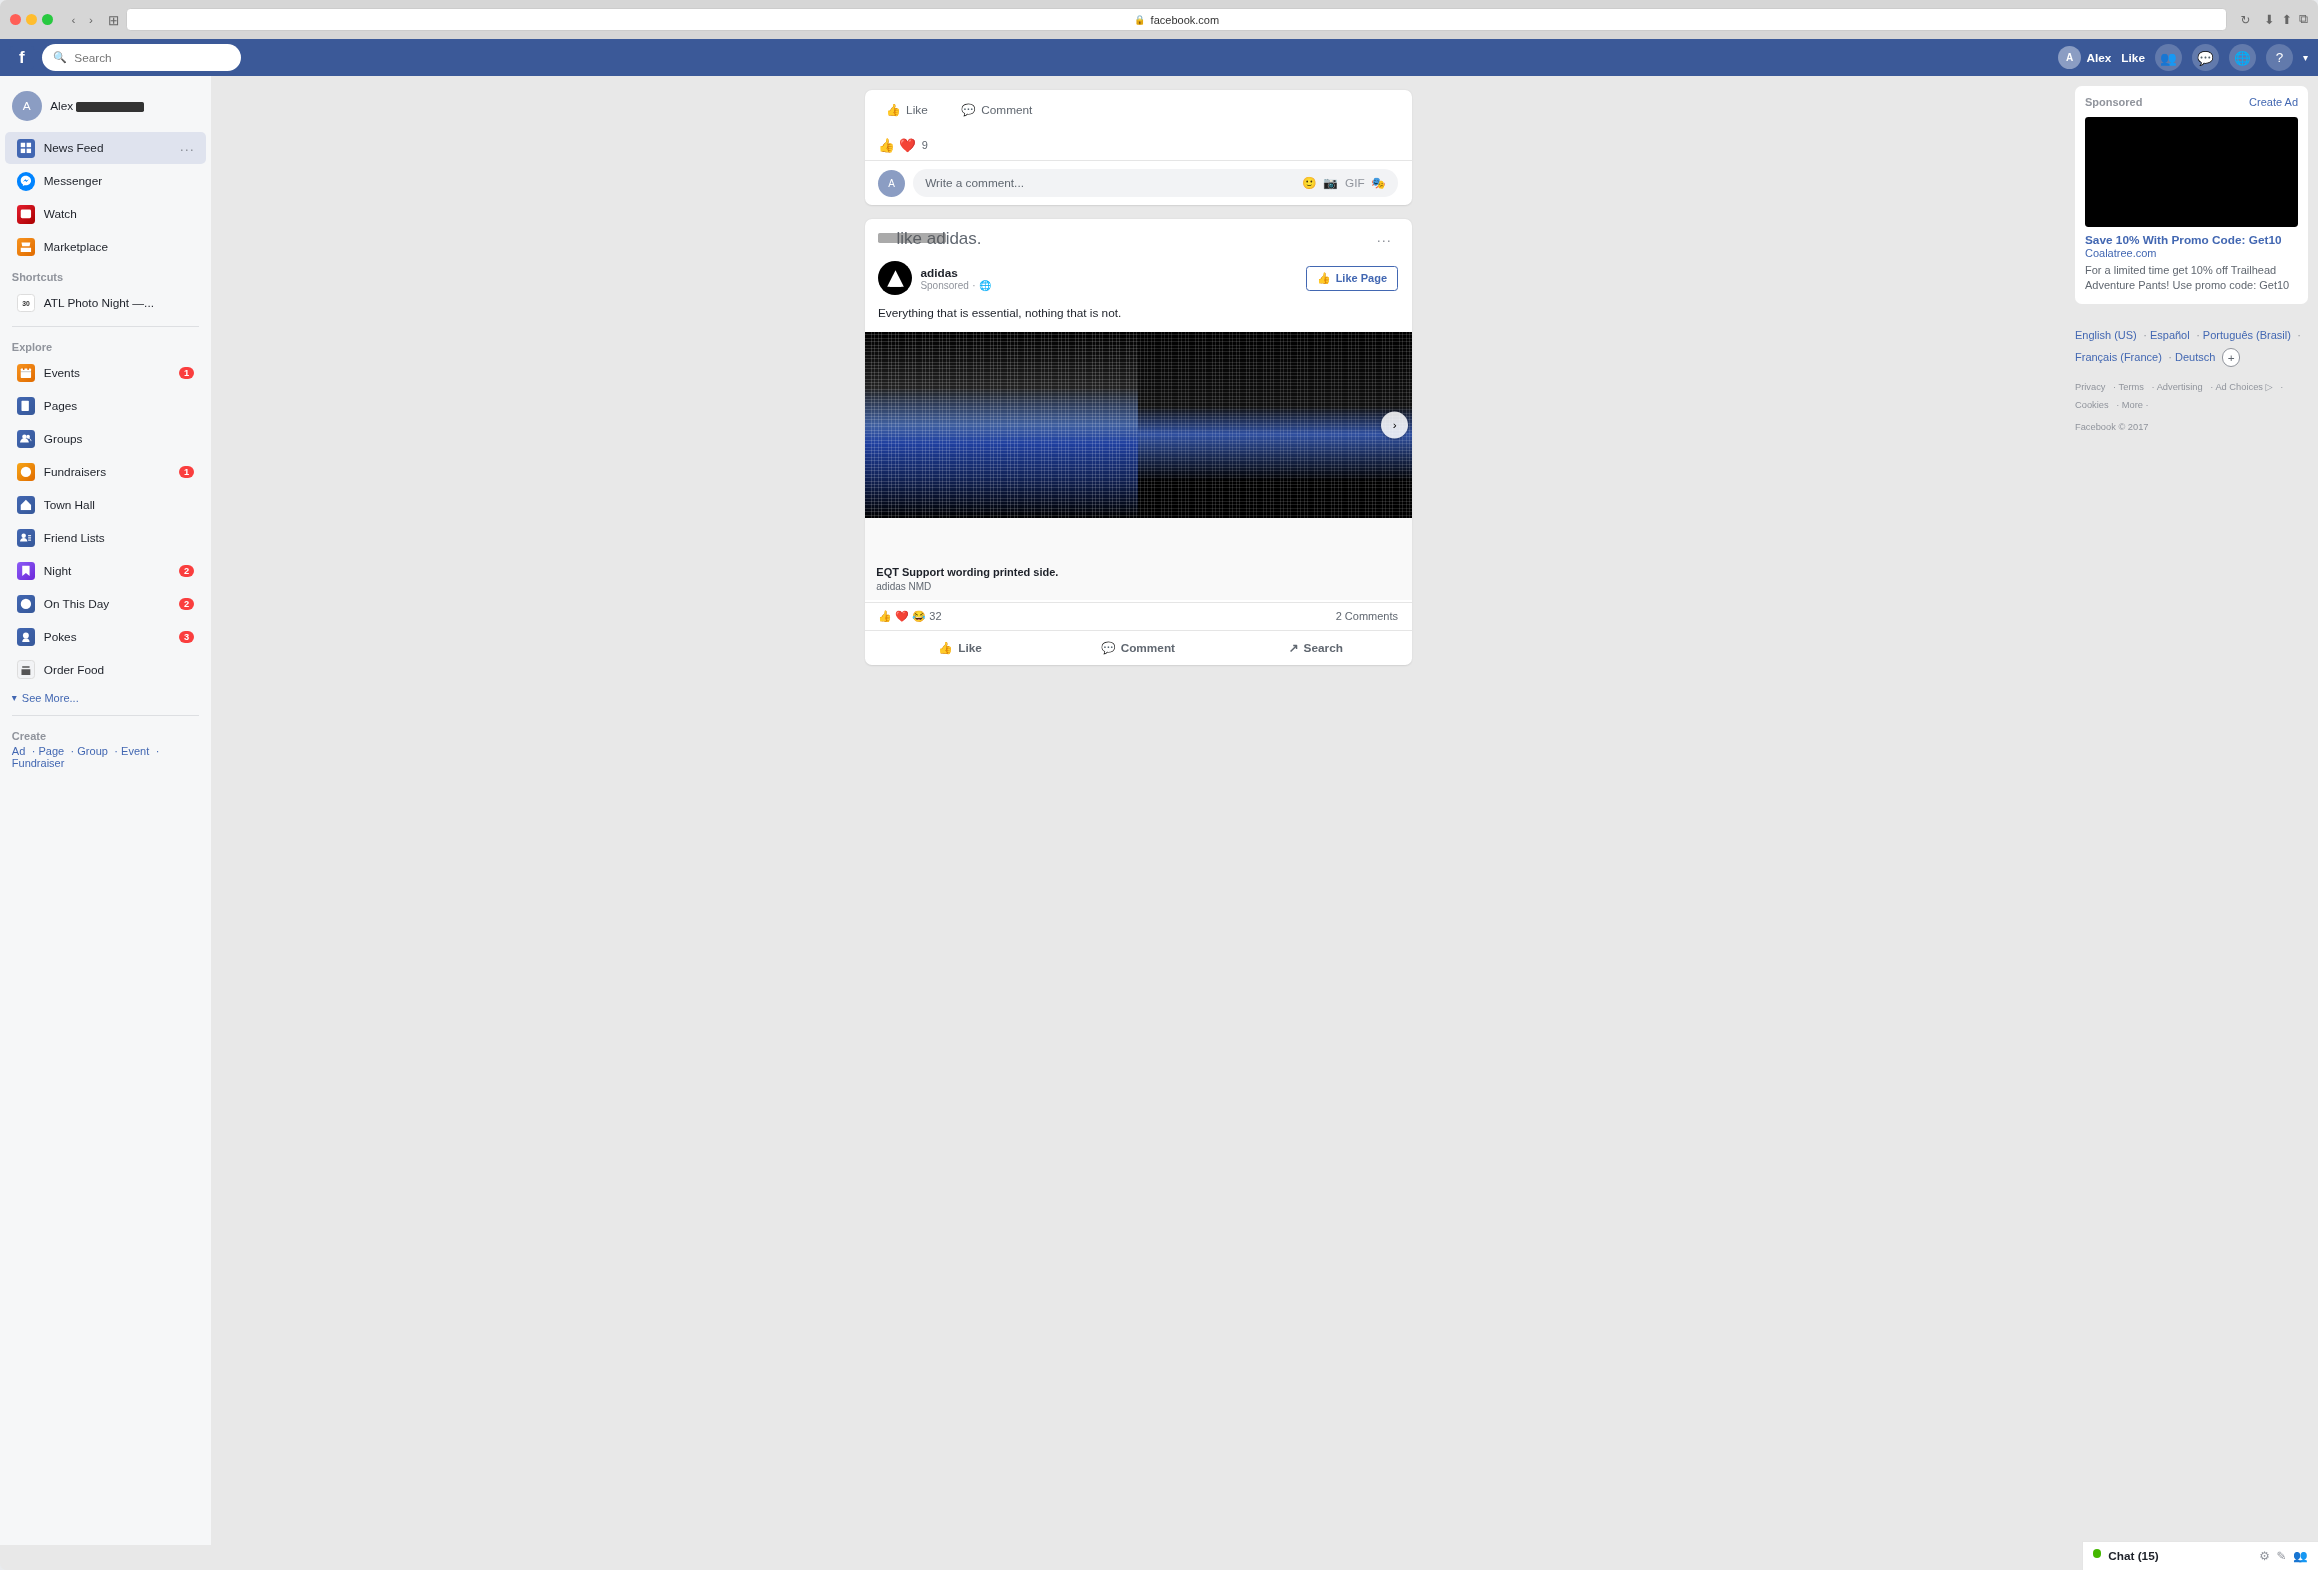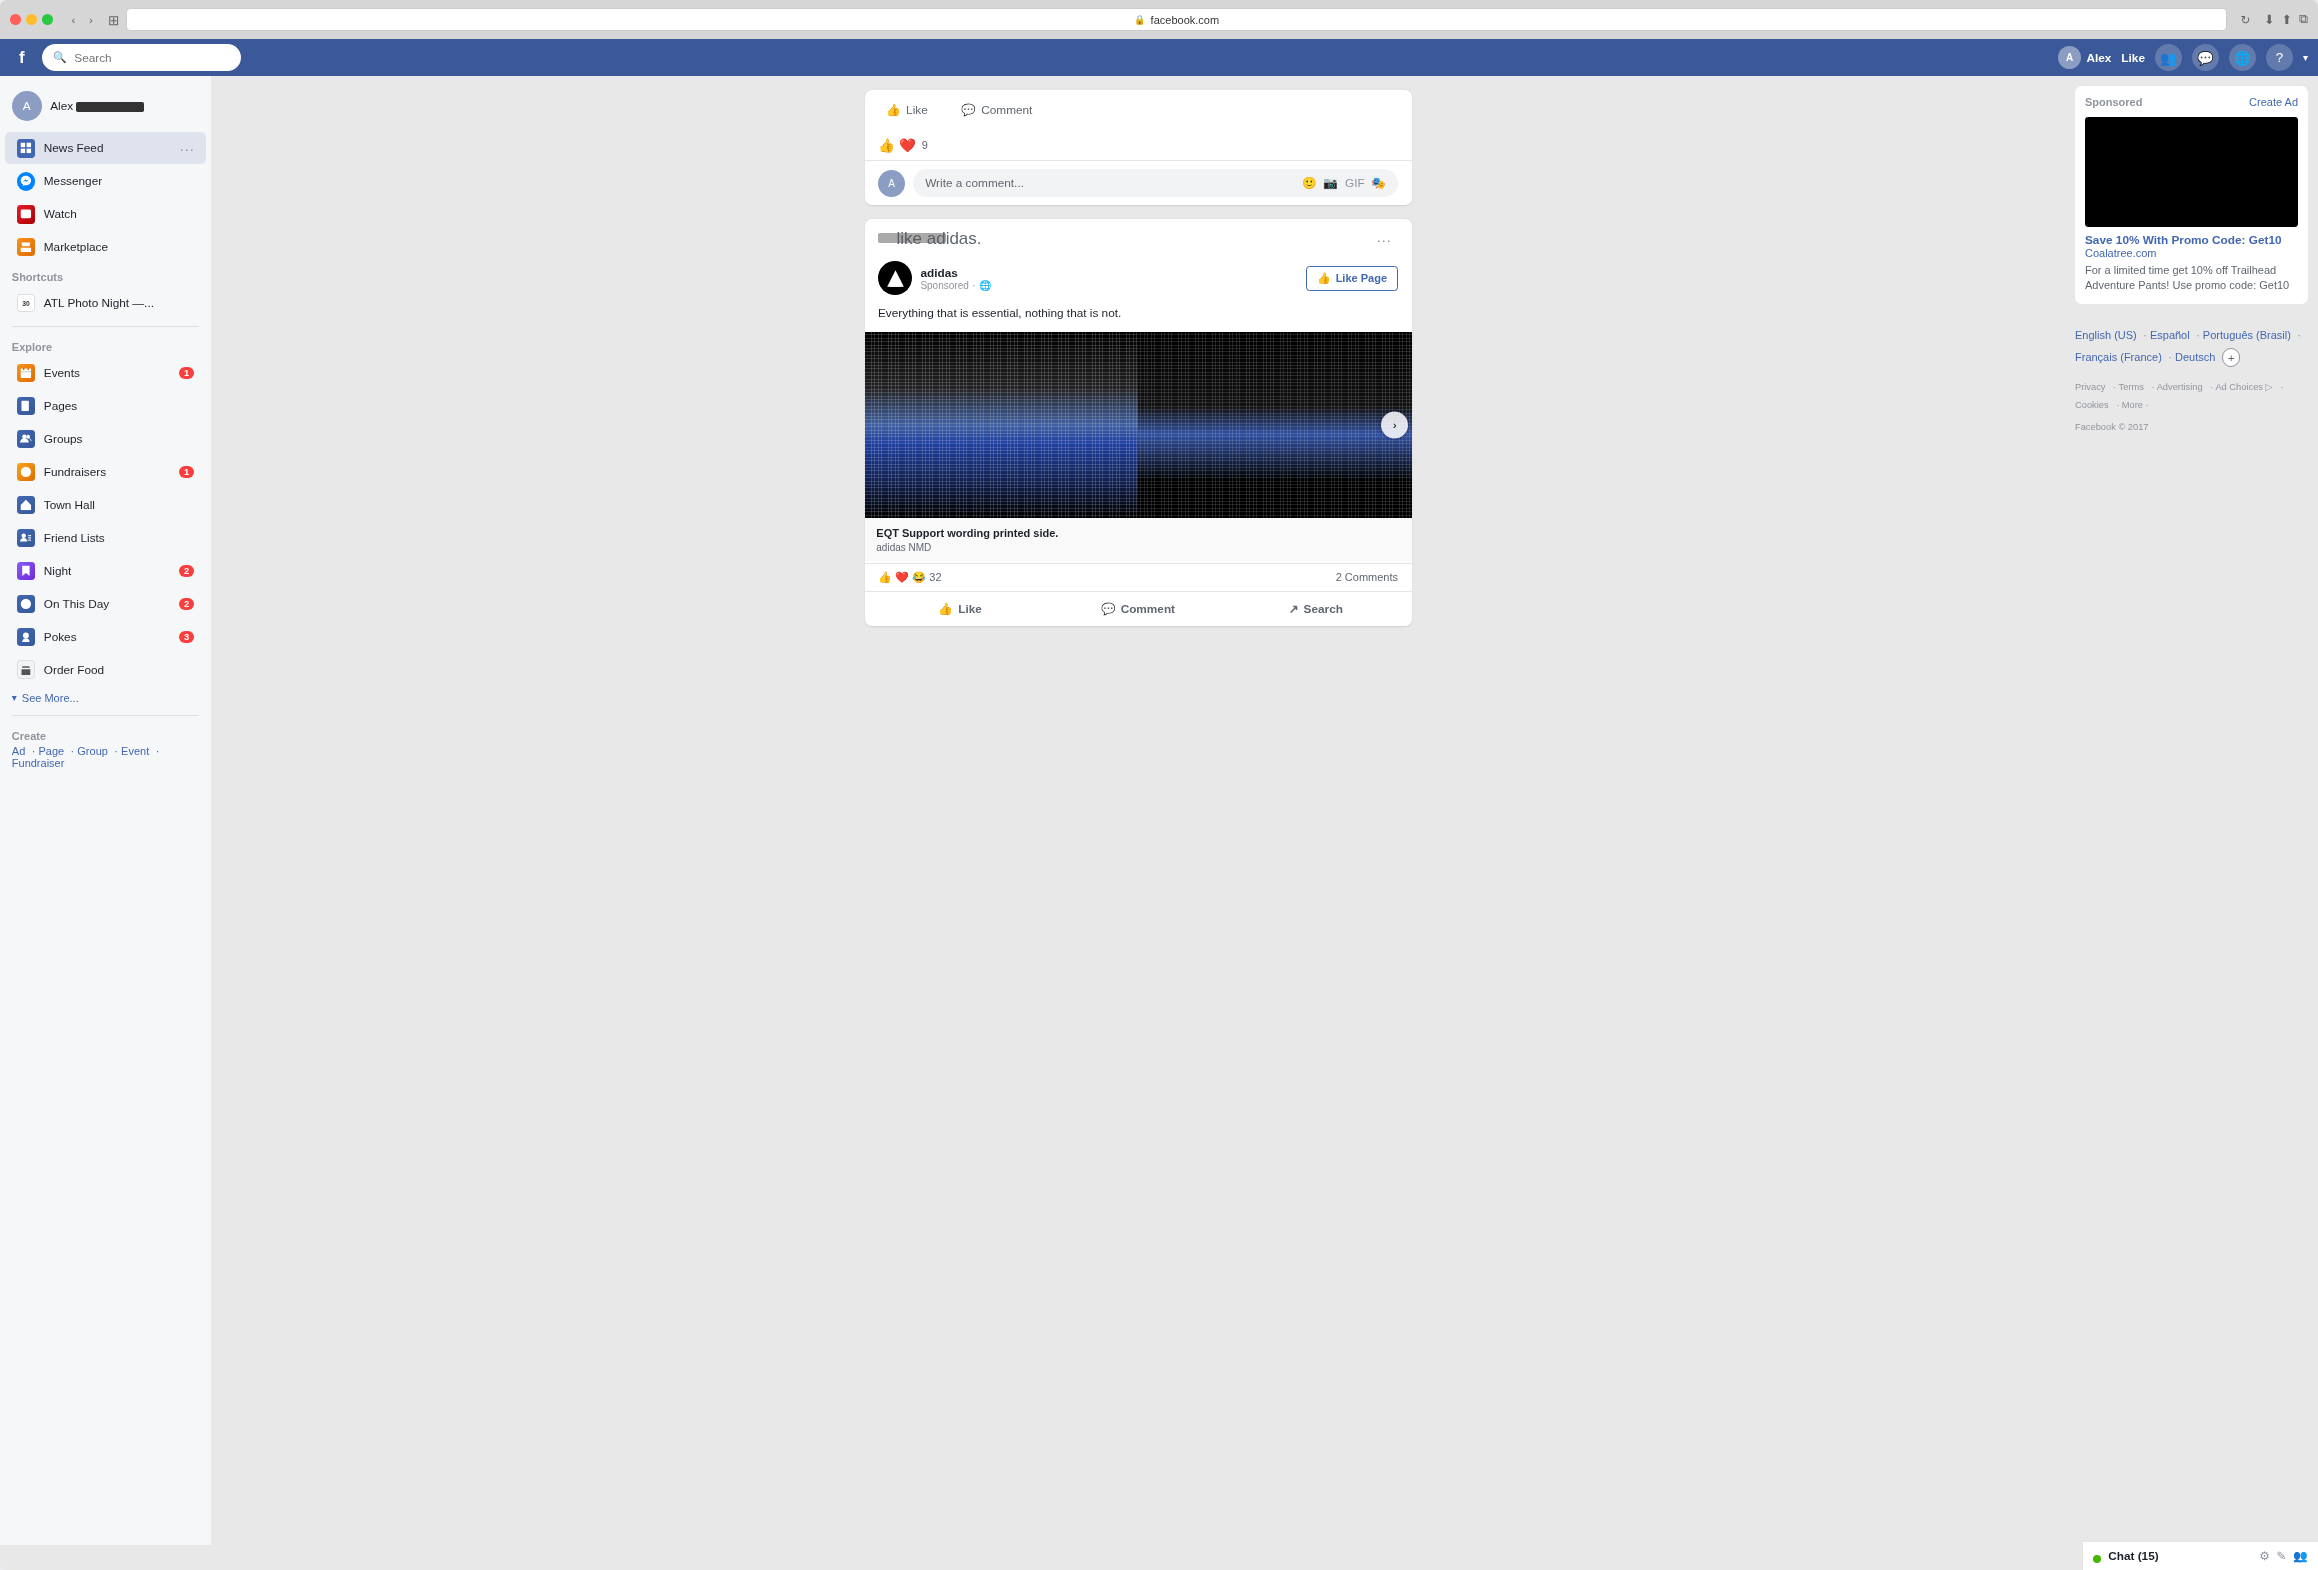--- a/index.html
+++ b/index.html
@@ -106,21 +106,21 @@
       linear-gradient(180deg, #000 0%, #222 30%, #4060a0 50%, #2040a0 60%, #000 100%); }
     .adidas-pattern-right { width: 100%; height: 100%; background:
       repeating-linear-gradient(0deg, transparent, transparent 2.5px, rgba(255,255,255,0.12) 2.5px, rgba(255,255,255,0.12) 3.4px),
       repeating-linear-gradient(90deg, transparent, transparent 2.5px, rgba(255,255,255,0.12) 2.5px, rgba(255,255,255,0.12) 3.4px),
       linear-gradient(180deg, #000 0%, #111 40%, #3050a0 55%, #000 80%, #000 100%); }
     
     .carousel-next { position: absolute; right: 3.4px; top: 50%; transform: translateY(-50%); background: rgba(255,255,255,0.85); border: none; border-radius: 50%; width: 27px; height: 27px; display: flex; align-items: center; justify-content: center; cursor: pointer; font-size: 11.8px; box-shadow: 0 0.8px 2.5px rgba(0,0,0,0.3); }
 
     .product-desc { display: flex; background: #f9f9f9; }
     .product-left { flex: 1; padding: 8.4px 11.8px; border-right: 0.8px solid #e5e5e5; }
-    .product-right { flex: 1; padding: 8.4px 11.8px; }
+    .product-right { flex: 1; padding: 8.4px 11.8px; margin-top: 39px; }
     .product-title { font-size: 11px; font-weight: 600; color: #1d2129; line-height: 1.3; }
     .product-sub { font-size: 10px; color: #606770; margin-top: 1.7px; }
     .shop-now-btn { display: inline-block; border: 0.8px solid #bbb; border-radius: 3.4px; padding: 5px 11.8px; font-size: 11px; color: #606770; background: white; cursor: pointer; float: right; margin-top: 3.4px; }
 
     .post-bottom-reactions { display: flex; align-items: center; justify-content: space-between; padding: 6.8px 13.5px; border-top: 0.8px solid #e5e5e5; margin-top: 1.7px; }
     .post-bottom-reactions-left { display: flex; align-items: center; gap: 3.4px; font-size: 11px; color: #606770; }
     .post-bottom-count { font-size: 11px; color: #606770; cursor: pointer; }
 
     .post-actions-bottom { display: flex; border-top: 0.8px solid #e5e5e5; padding: 3.4px 6.8px; }
     .post-action-btn { flex: 1; display: flex; align-items: center; justify-content: center; gap: 5px; padding: 6.8px; font-size: 11.8px; color: #606770; cursor: pointer; border-radius: 3.4px; font-weight: 600; }
@@ -139,21 +139,21 @@
     .language-section { padding: 10px 0; }
     .language-links { font-size: 11px; color: #90949c; line-height: 2; }
     .language-links a { color: #4267B2; text-decoration: none; margin-right: 3.4px; }
     .lang-add-btn { display: inline-flex; align-items: center; justify-content: center; width: 18.6px; height: 18.6px; border-radius: 50%; border: 0.8px solid #90949c; background: white; cursor: pointer; font-size: 11.8px; color: #606770; vertical-align: middle; }
 
     .footer-links { font-size: 9.3px; color: #90949c; line-height: 2; }
     .footer-links a { color: #90949c; text-decoration: none; margin-right: 5px; }
     .footer-copyright { font-size: 9.3px; color: #90949c; margin-top: 3.4px; }
 
     
-    .chat-bar { position: fixed; bottom: 0; right: 0; width: 236px; background: white; border-top: 0.8px solid #e5e5e5; border-left: 0.8px solid #e5e5e5; display: flex; align-items: flex-end; padding: 6.8px 10px; z-index: 100; }
+    .chat-bar { position: fixed; bottom: 0; right: 0; width: 236px; background: white; border-top: 0.8px solid #e5e5e5; border-left: 0.8px solid #e5e5e5; display: flex; align-items: flex-start; padding: 6.8px 10px; z-index: 100; }
     .chat-online { width: 8.4px; height: 8.4px; border-radius: 50%; background: #44b700; margin-right: 6.8px; }
     .chat-label { font-size: 11.8px; font-weight: 600; color: #1d2129; flex: 1; cursor: pointer; }
     .chat-actions { display: flex; gap: 6.8px; color: #90949c; }
     .chat-action { cursor: pointer; font-size: 11.8px; }
 
     
     .icon-news-feed { background: #4267B2; width: 18.6px; height: 18.6px; border-radius: 3.4px; display: flex; align-items: center; justify-content: center; }
     .icon-messenger { background: #0084FF; width: 18.6px; height: 18.6px; border-radius: 50%; display: flex; align-items: center; justify-content: center; }
     .icon-watch { background: linear-gradient(135deg, #E41E2F, #aa0000); width: 18.6px; height: 18.6px; border-radius: 3.4px; display: flex; align-items: center; justify-content: center; }
     .icon-marketplace { background: linear-gradient(135deg, #f7931e, #e06b00); width: 18.6px; height: 18.6px; border-radius: 3.4px; display: flex; align-items: center; justify-content: center; }

